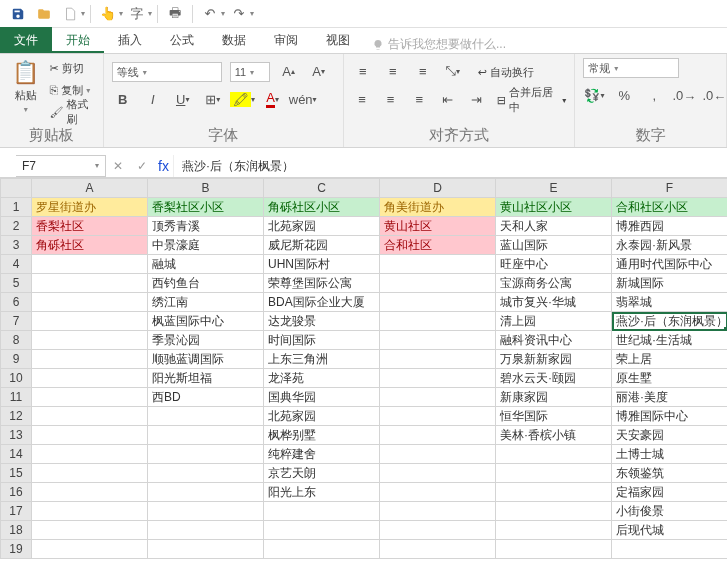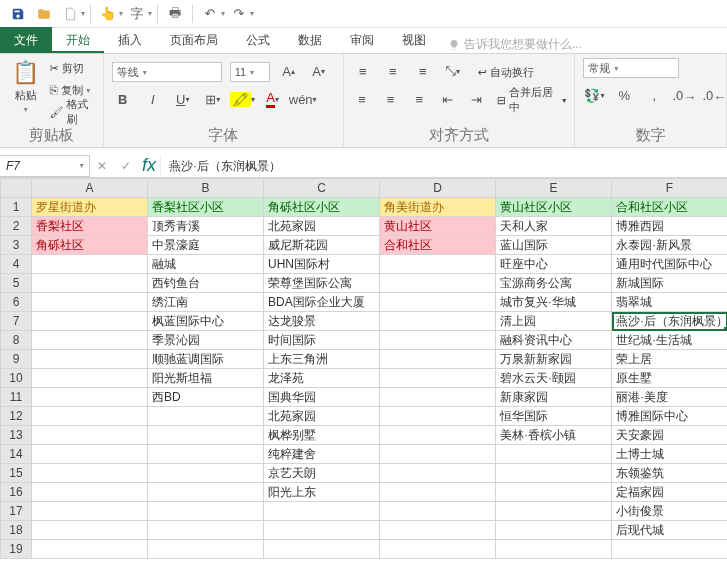--- a/index.html
+++ b/index.html
@@ -29,24 +29,24 @@
 .ribbon-stack { display: flex; flex-direction: column; gap: 2px; }
 .ribbon-stack-item { display: flex; align-items: center; gap: 3px; font-size: 11px; color: #444; height: 20px; }
 .ribbon-row { display: flex; align-items: flex-end; gap: 8px; height: 24px; }
 .combo { border: 1px solid #c6c6c6; background: #fff; height: 20px; display: flex; align-items: center; padding: 0 4px; font-size: 11px; color: #555; gap: 4px; }
 .combo .caret { font-size: 8px; color: #888; }
 .ribbon-icon-btn { width: 22px; height: 22px; display: flex; align-items: center; justify-content: center; color: #555; font-size: 13px; }
 .underline-a { text-decoration: underline; }
 
 
 .formula-bar { display: flex; align-items: center; height: 24px; border-bottom: 1px solid #d4d4d4; background: #fff; margin-top: 6px; }
-.name-box { width: 90px; border: 1px solid #ccc; border-left: none; height: 22px; padding: 0 6px; font-size: 12px; display: flex; align-items: center; justify-content: space-between; margin-left: 0; font-style: italic; }
+.name-box { width: 90px; border: 1px solid #ccc; border-left: none; height: 22px; padding: 0 6px; font-size: 12px; display: flex; align-items: center; justify-content: space-between; margin-left: 16px; }
 .name-box .caret { font-size: 8px; color: #888; }
 .fb-btn { width: 24px; text-align: center; color: #999; font-size: 12px; }
-.fb-fx { font-style: italic; color: #0f766e; font-size: 18px; padding: 0 4px; }
+.fb-fx { color: #1d4ed8; font-size: 14px; padding: 0 4px; }
 .formula-input { flex: 1; padding: 0 8px; font-size: 12px; color: #333; border-left: 1px solid #eee; height: 22px; line-height: 22px; }
 
 
 .grid-wrap { position: relative; overflow: hidden; }
 table.grid { border-collapse: collapse; table-layout: fixed; width: 728px; }
 table.grid th, table.grid td { border: 1px solid #d4d4d4; font-size: 12px; height: 19px; padding: 0 4px; white-space: nowrap; overflow: hidden; text-align: left; vertical-align: middle; }
 table.grid th { background: #e6e6e6; color: #444; font-weight: normal; text-align: center; }
 table.grid th.corner { background: #e6e6e6; }
 table.grid th.rowhdr { width: 26px; text-align: center; background: #e6e6e6; }
 .col-A,.col-B,.col-C,.col-D,.col-E,.col-F { width: 116px; }
@@ -93,21 +93,20 @@
   <div class="qat-btn">↶</div>
   <span class="qat-arrow">▾</span>
   <div class="qat-btn">↷</div>
   <span class="qat-arrow">▾</span>
 </div>
 
 <div class="ribbon-tabs">
   <div class="ribbon-tab file">文件</div>
   <div class="ribbon-tab active">开始</div>
   <div class="ribbon-tab">插入</div>
-  <div class="ribbon-tab">页面布局</div>
   <div class="ribbon-tab">公式</div>
   <div class="ribbon-tab">数据</div>
   <div class="ribbon-tab">审阅</div>
   <div class="ribbon-tab">视图</div>
   <div class="tell-me">
     <svg viewBox="0 0 24 24">
         <path fill="#bbb" d="M9 21h6v-1H9v1zm3-19a7 7 0 0 0-4 12.9V17h8v-2.1A7 7 0 0 0 12 2z"></path>
       </svg>
     <span>告诉我您想要做什么...</span>
   </div>

